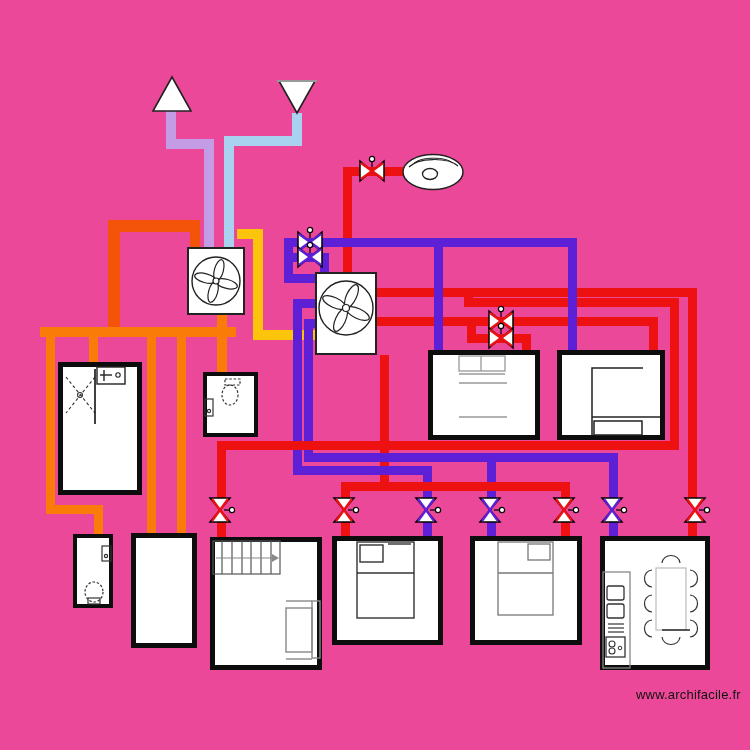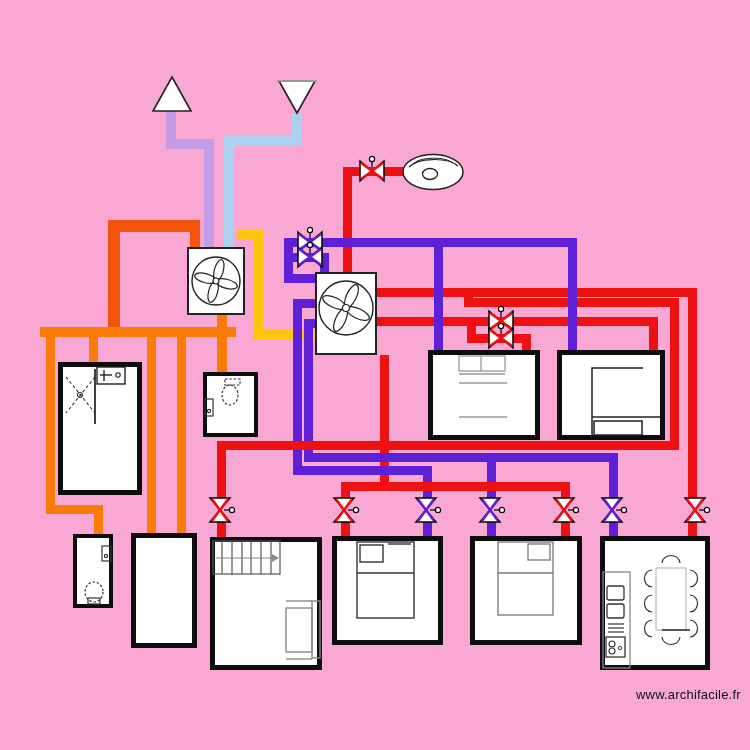--- a/index.html
+++ b/index.html
@@ -1,16 +1,16 @@
 <!DOCTYPE html>
 <html><head>
 <meta charset="utf-8">
 <style>
   html,body{margin:0;padding:0;background:#fff;font-family:"Liberation Sans",sans-serif;}
-  #canvas{position:relative;width:750px;height:750px;background:#f9a8d4;overflow:hidden;}
+  #canvas{position:relative;width:750px;height:750px;background:#ec4899;overflow:hidden;}
   .pipe{position:absolute;z-index:2;}
   .room{position:absolute;z-index:3;background:#fff;box-sizing:border-box;border-style:solid;border-color:#0d0d0d;}
   .fanbox{border-color:#222;}
   #furniture{position:absolute;left:0;top:0;z-index:4;pointer-events:none;}
   .valve{position:absolute;z-index:5;width:30px;height:32px;}
   #watermark{position:absolute;left:636px;top:687px;z-index:6;font-size:13px;color:#111;letter-spacing:0.2px;}
 </style>
 </head>
 <body>
 

